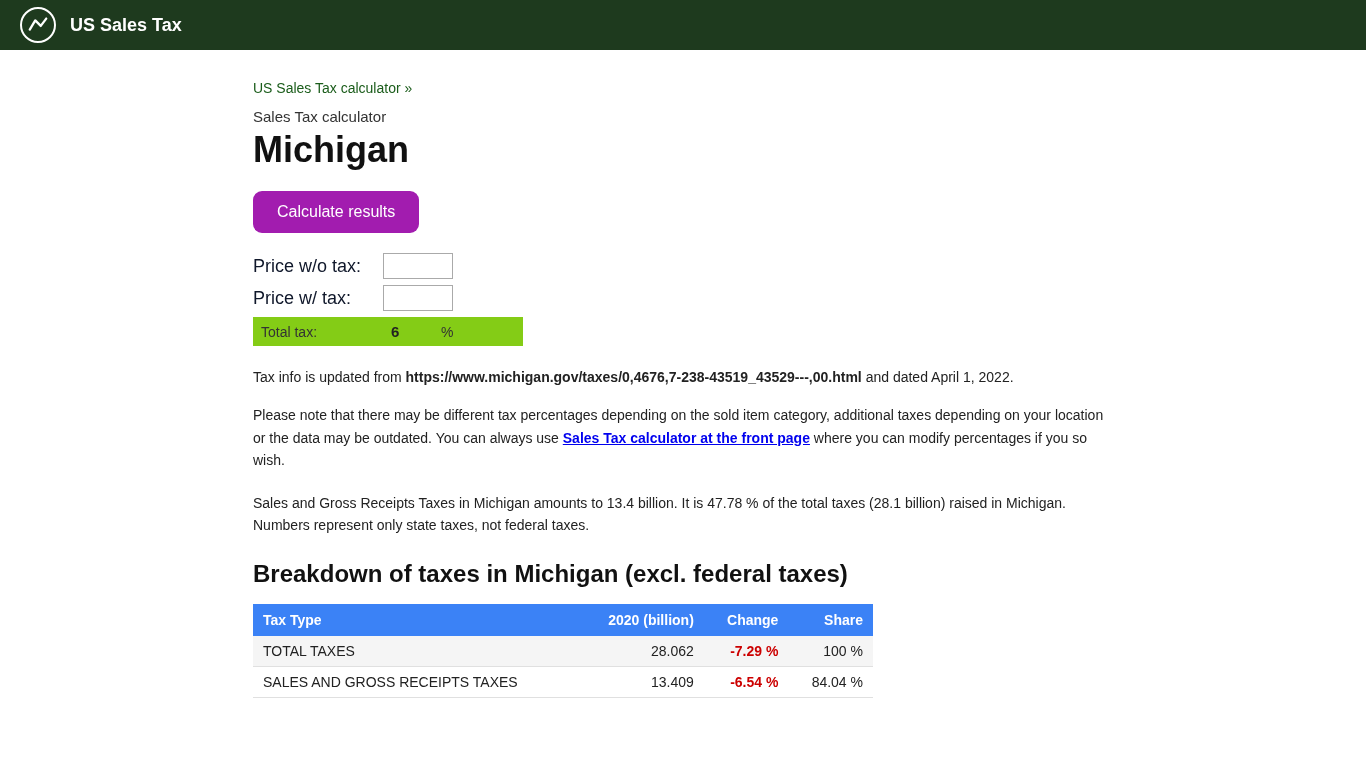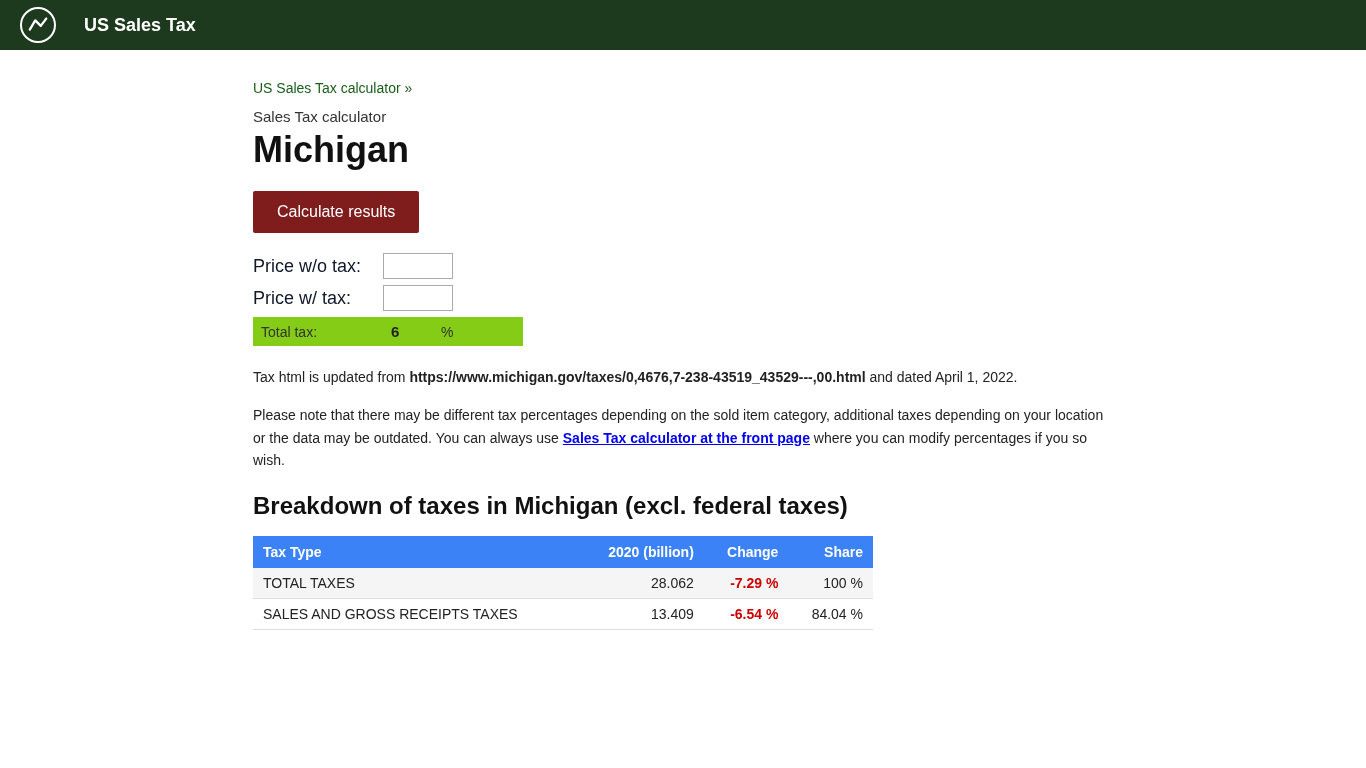--- a/index.html
+++ b/index.html
@@ -5,21 +5,21 @@
     * { margin: 0; padding: 0; box-sizing: border-box; }
     body { font-family: Arial, sans-serif; font-size: 15px; color: #222; background: #fff; }
 
     
     .header {
       background-color: #1e3a1e;
       height: 50px;
       display: flex;
       align-items: center;
       padding: 0 20px;
-      gap: 28px;
+      gap: 14px;
     }
     .header-logo {
       width: 36px;
       height: 36px;
       border: 2px solid #fff;
       border-radius: 50%;
       display: flex;
       align-items: center;
       justify-content: center;
     }
@@ -58,27 +58,27 @@
     }
 
     .page-title {
       font-size: 36px;
       font-weight: bold;
       color: #111;
       margin-bottom: 20px;
     }
 
     .calc-button {
-      background-color: #7f1d1d;
+      background-color: #a21caf;
       color: #fff;
       border: none;
       padding: 12px 24px;
       font-size: 16px;
       cursor: pointer;
-      border-radius: 2px;
+      border-radius: 9px;
       margin-bottom: 20px;
       display: inline-block;
     }
 
     .form-row {
       display: flex;
       align-items: center;
       margin-bottom: 6px;
     }
     .form-label {
@@ -220,29 +220,30 @@
     <input class="form-input" type="text" value="" style="">
   </div>
   <div class="total-tax-row">
     <span class="total-tax-label">Total tax:</span>
     <span class="total-tax-value">6</span>
     <span class="total-tax-pct">%</span>
   </div>
 
   
   <p class="tax-info-text">
-    <span>Tax html is updated from </span><a href="#">https://www.michigan.gov/taxes/0,4676,7-238-43519_43529---,00.html</a><span> and dated April 1, 2022.</span>
+    <span>Tax info is updated from </span><a href="#">https://www.michigan.gov/taxes/0,4676,7-238-43519_43529---,00.html</a><span> and dated April 1, 2022.</span>
   </p>
 
   
   <p class="note-text">
     <span>Please note that there may be different tax percentages depending on the sold item category, additional taxes depending on your location or the data may be outdated. You can always use </span><strong><a href="#">Sales Tax calculator at the front page</a></strong><span> where you can modify percentages if you so wish.</span>
   </p>
 
   
+  <p class="summary-text">Sales and Gross Receipts Taxes in Michigan amounts to 13.4 billion. It is 47.78 % of the total taxes (28.1 billion) raised in Michigan. Numbers represent only state taxes, not federal taxes.</p>
 
   
   <h2 class="breakdown-title">Breakdown of taxes in Michigan (excl. federal taxes)</h2>
 
   
   <table class="tax-table">
     <thead>
       <tr>
         <th>Tax Type</th>
         <th class="num">2020 (billion)</th>

